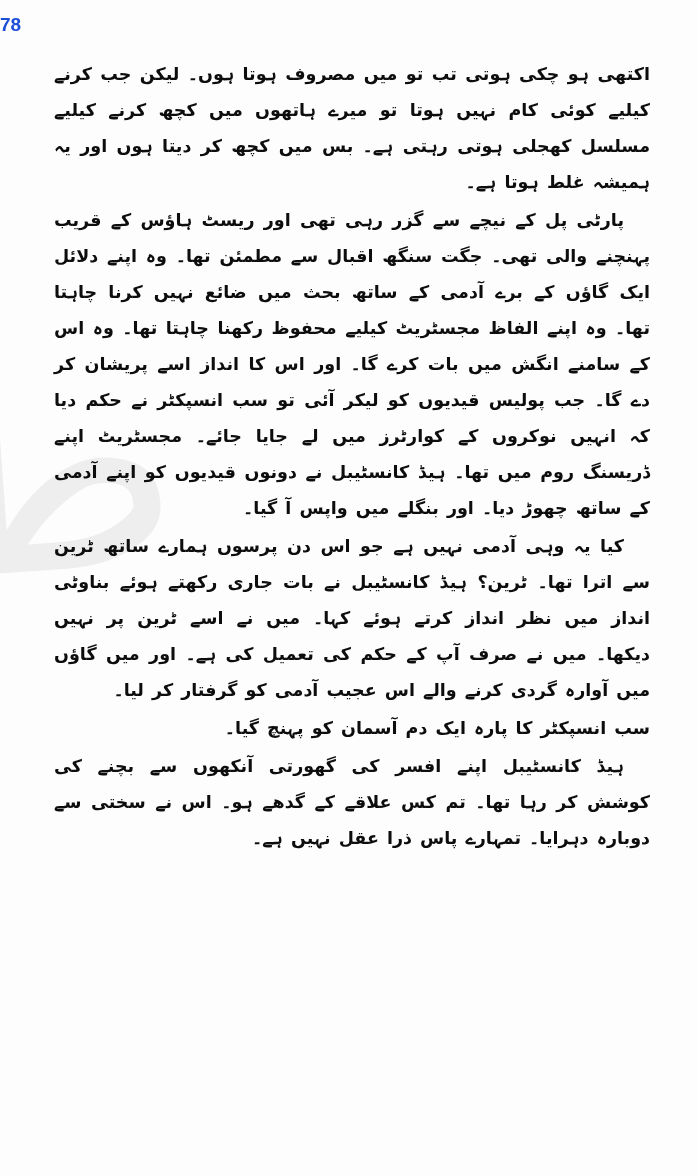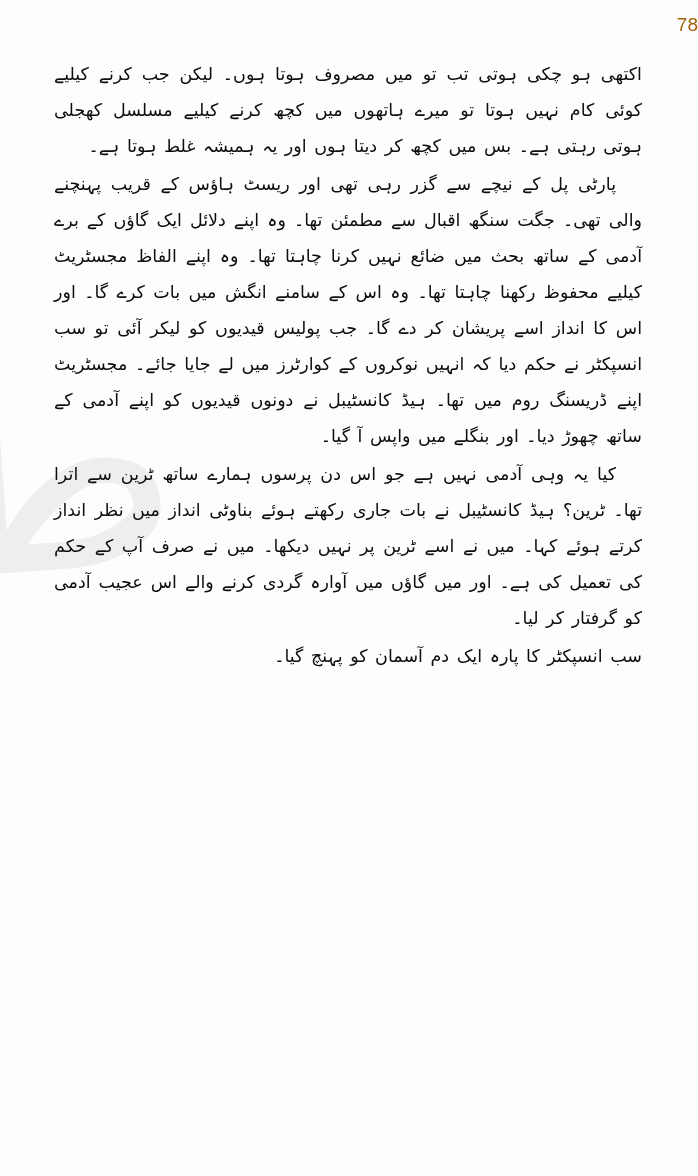--- a/index.html
+++ b/index.html
@@ -32,44 +32,45 @@
     pointer-events: none;
     user-select: none;
     opacity: 0.85;
     transform: rotate(-4deg);
   }
   .page-number {
     position: absolute;
     top: 14px;
     left: 0;
     right: 0;
-    text-align: right;
+    text-align: left;
     font-family: "Liberation Sans", sans-serif;
     font-size: 19px;
-    font-weight: normal;
-    color: #a16207;
+    font-weight: bold;
+    color: #1d4ed8;
   }
   .body-text {
     position: absolute;
     top: 56px;
     left: 54px;
     width: 596px;
     direction: rtl;
     text-align: justify;
     text-align-last: right;
     color: #0d0d0d;
   }
   .para {
-    margin: 0 8px 2px 0;
+    margin: 0 0 2px 0;
     font-family: "DejaVu Sans", sans-serif;
     font-size: 17.5px;
     line-height: 36px;
     letter-spacing: 0.2px;
     word-spacing: 2px;
     text-indent: 26px;
+    font-weight: bold;
   }
   .para.no-indent {
     text-indent: 0;
   }
   .para.center-line {
     text-align: right;
     text-indent: 0;
   }
 </style>
 </head>
@@ -79,15 +80,16 @@
 
   <div class="watermark">ط</div>
 
   <div class="page-number">78</div>
 
   <div class="body-text">
     <p class="para no-indent">اکتھی ہو چکی ہوتی تب تو میں مصروف ہوتا ہوں۔ لیکن جب کرنے کیلیے کوئی کام نہیں ہوتا تو میرے ہاتھوں میں کچھ کرنے کیلیے مسلسل کھجلی ہوتی رہتی ہے۔ بس میں کچھ کر دیتا ہوں اور یہ ہمیشہ غلط ہوتا ہے۔</p>
     <p class="para">پارٹی پل کے نیچے سے گزر رہی تھی اور ریسٹ ہاؤس کے قریب پہنچنے والی تھی۔ جگت سنگھ اقبال سے مطمئن تھا۔ وہ اپنے دلائل ایک گاؤں کے برے آدمی کے ساتھ بحث میں ضائع نہیں کرنا چاہتا تھا۔ وہ اپنے الفاظ مجسٹریٹ کیلیے محفوظ رکھنا چاہتا تھا۔ وہ اس کے سامنے انگش میں بات کرے گا۔ اور اس کا انداز اسے پریشان کر دے گا۔ جب پولیس قیدیوں کو لیکر آئی تو سب انسپکٹر نے حکم دیا کہ انہیں نوکروں کے کوارٹرز میں لے جایا جائے۔ مجسٹریٹ اپنے ڈریسنگ روم میں تھا۔ ہیڈ کانسٹیبل نے دونوں قیدیوں کو اپنے آدمی کے ساتھ چھوڑ دیا۔ اور بنگلے میں واپس آ گیا۔</p>
     <p class="para">کیا یہ وہی آدمی نہیں ہے جو اس دن پرسوں ہمارے ساتھ ٹرین سے اترا تھا۔ ٹرین؟ ہیڈ کانسٹیبل نے بات جاری رکھتے ہوئے بناوٹی انداز میں نظر انداز کرتے ہوئے کہا۔ میں نے اسے ٹرین پر نہیں دیکھا۔ میں نے صرف آپ کے حکم کی تعمیل کی ہے۔ اور میں گاؤں میں آوارہ گردی کرنے والے اس عجیب آدمی کو گرفتار کر لیا۔</p>
     <p class="para center-line">سب انسپکٹر کا پارہ ایک دم آسمان کو پہنچ گیا۔</p>
+    <p class="para">ہیڈ کانسٹیبل اپنے افسر کی گھورتی آنکھوں سے بچنے کی کوشش کر رہا تھا۔ تم کس علاقے کے گدھے ہو۔ اس نے سختی سے دوبارہ دہرایا۔ تمہارے پاس ذرا عقل نہیں ہے۔</p>
   </div>
 
 </div>
 
 </body></html>

